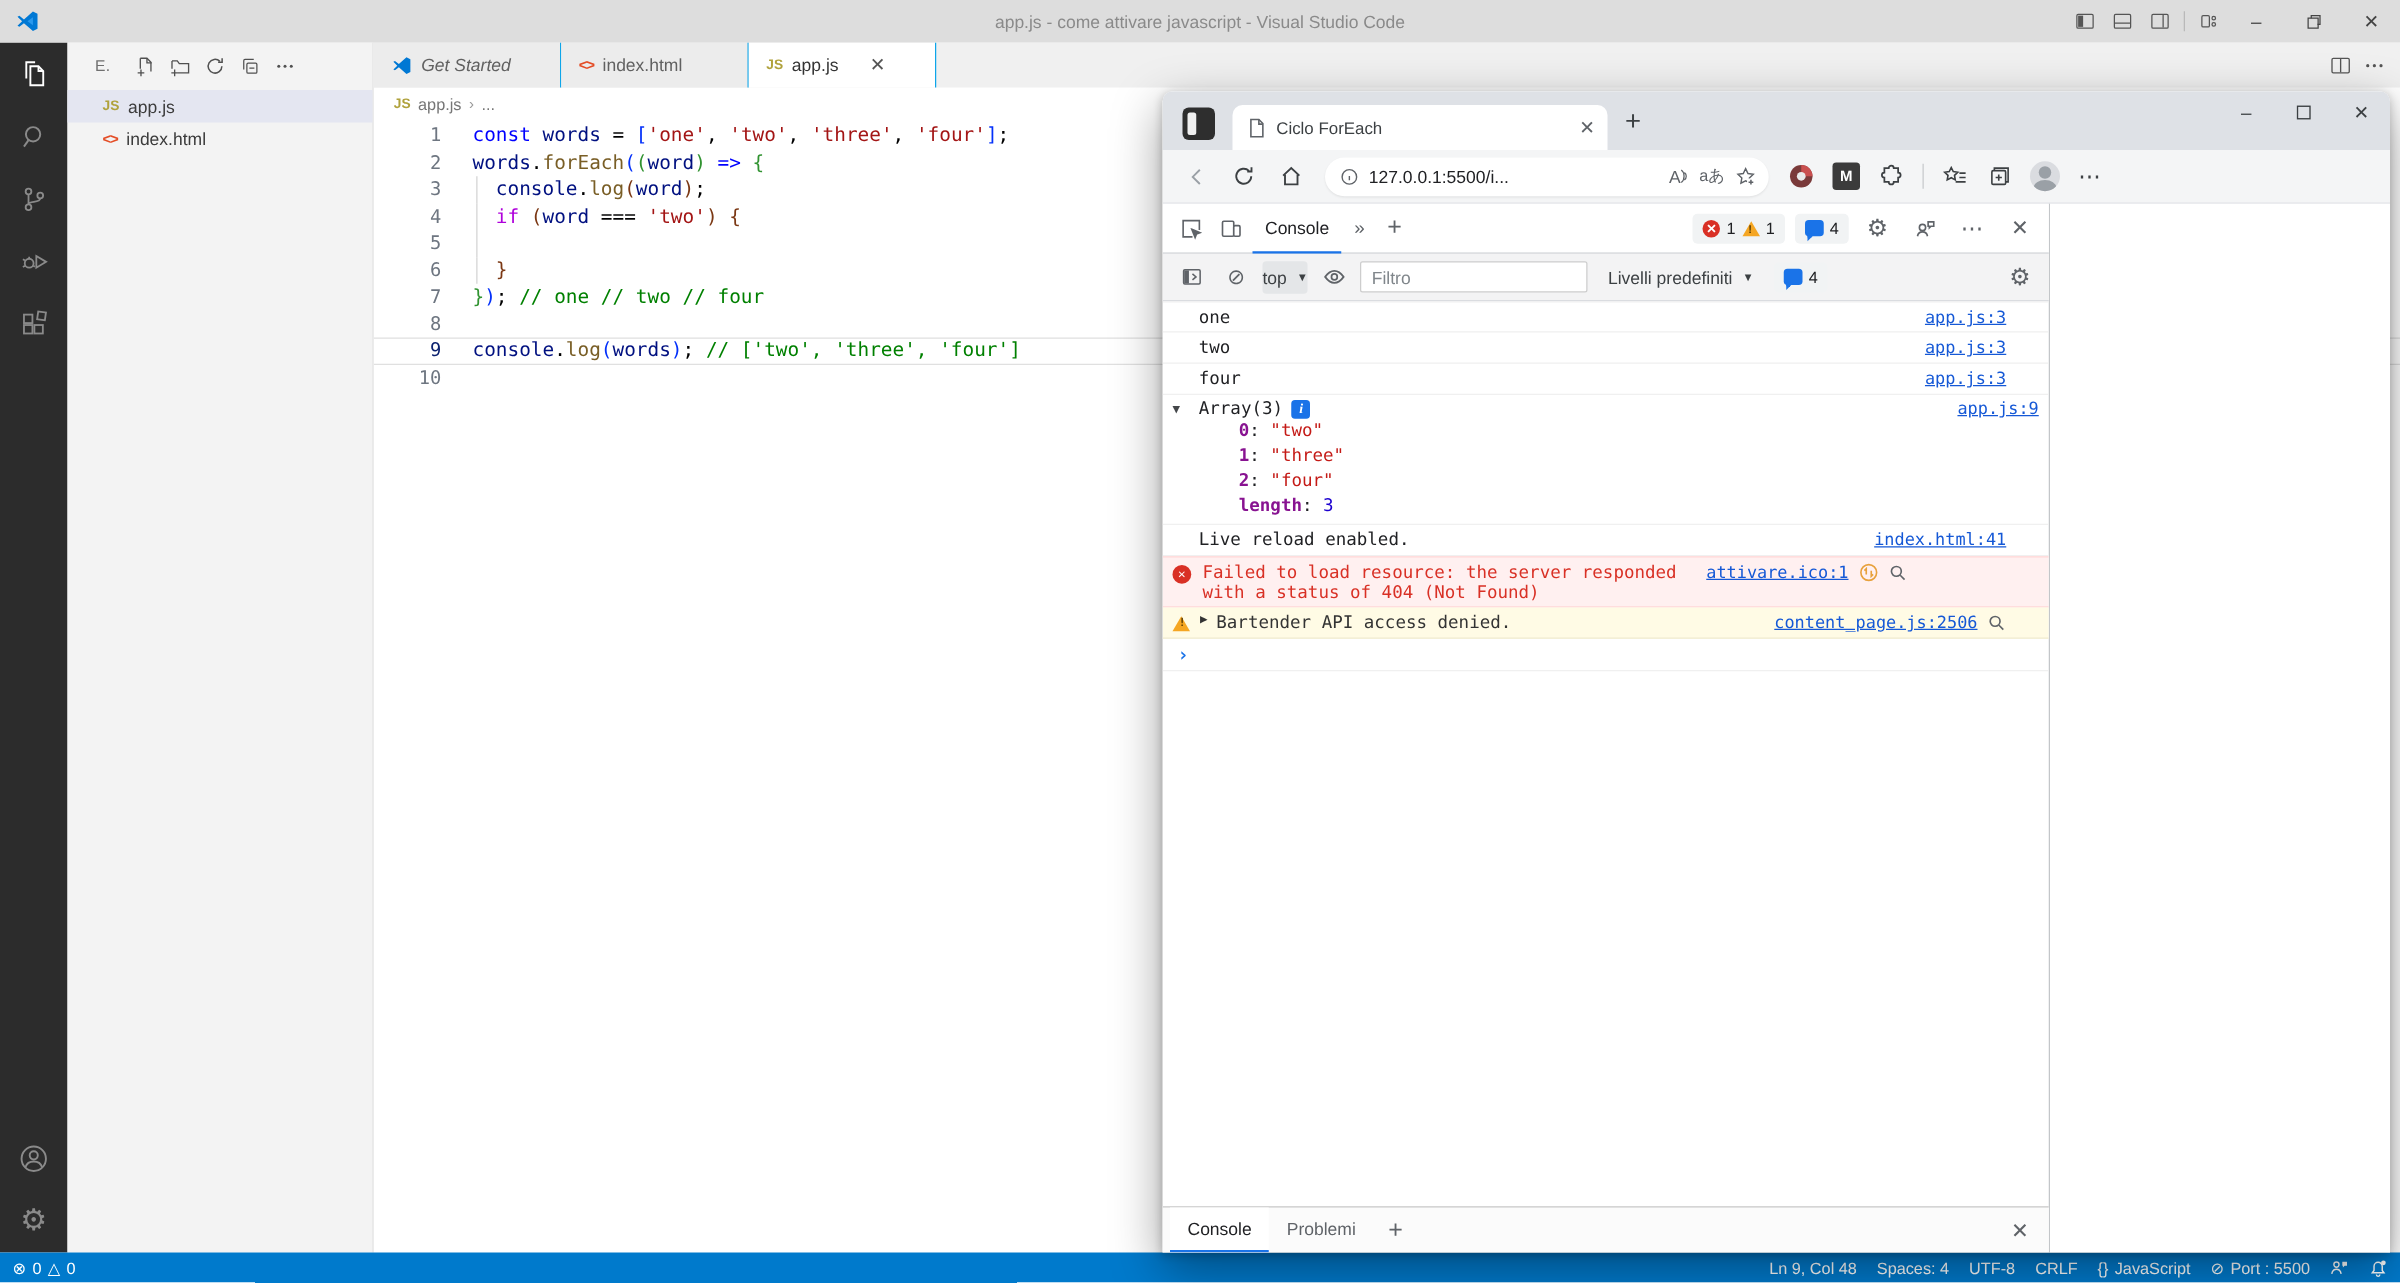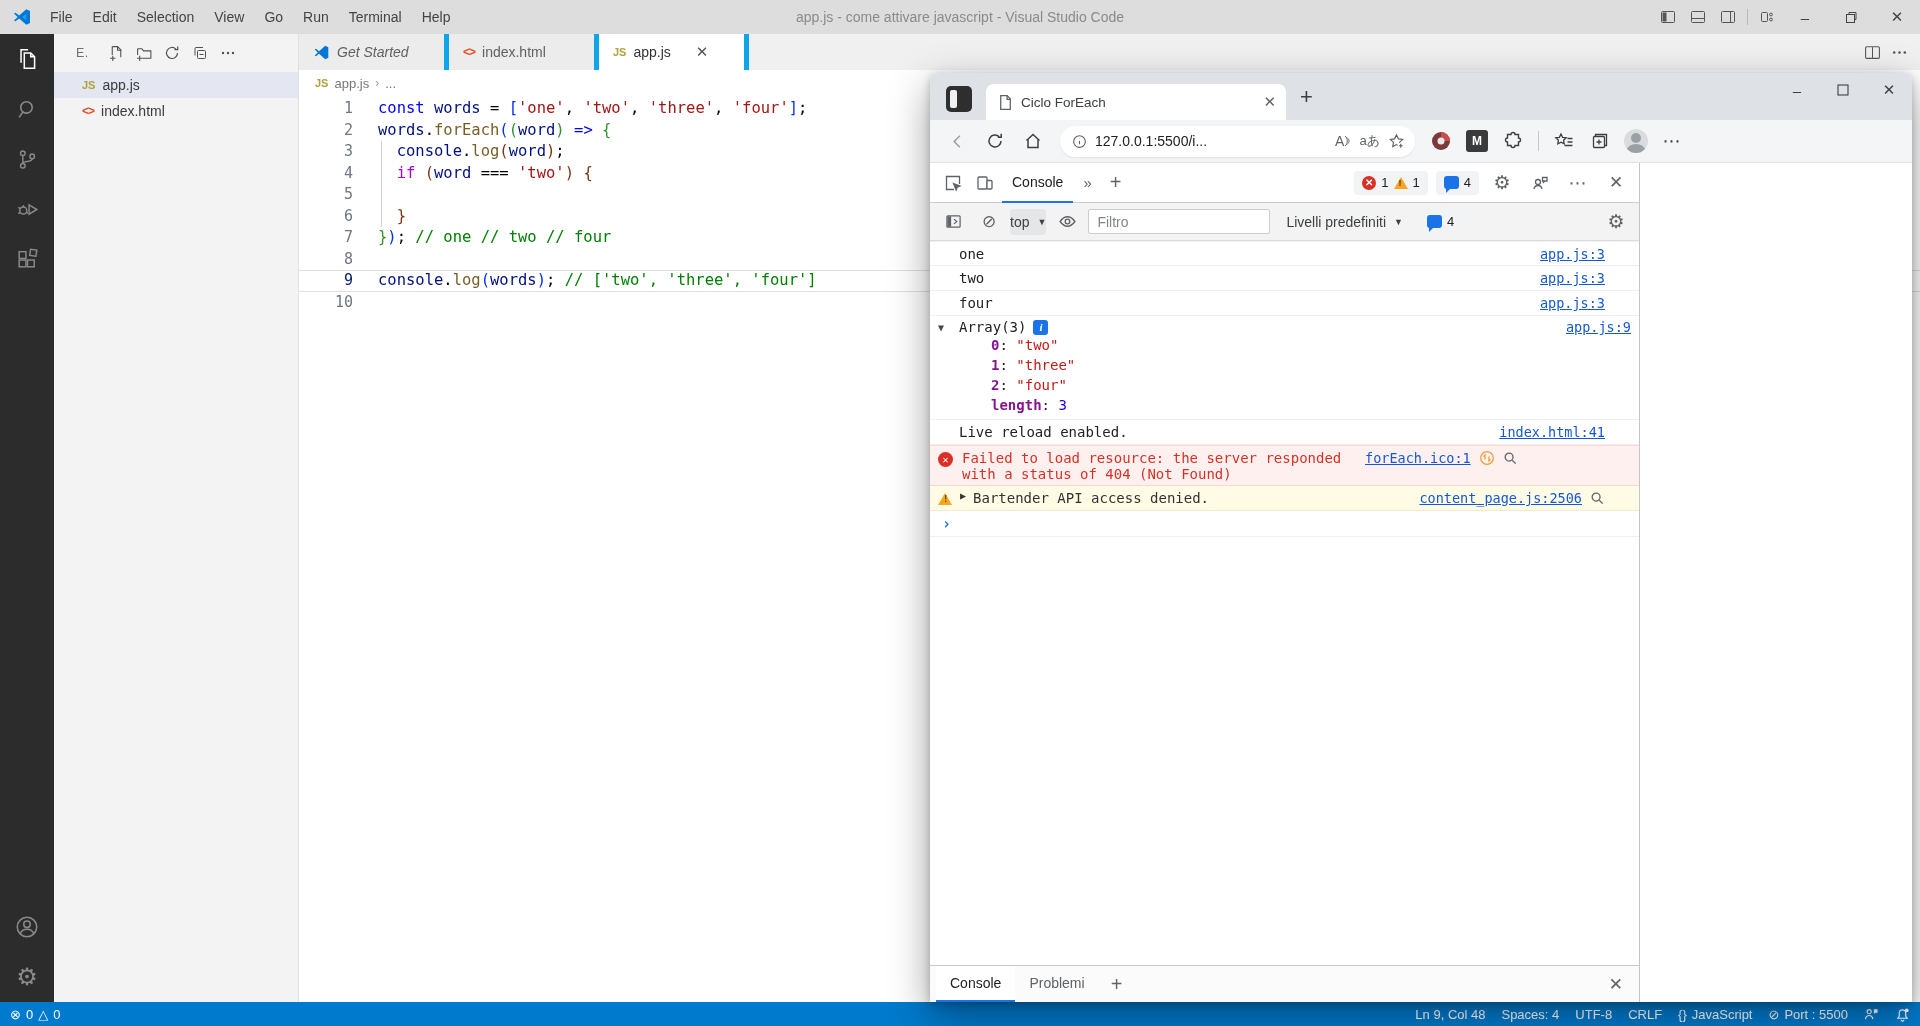--- a/index.html
+++ b/index.html
@@ -30,21 +30,21 @@
   .sb-header { height:38px; display:flex; align-items:center; padding:0 10px 0 22px; }
   .sb-header-label { font-size:12.5px; color:#6f6f6f; letter-spacing:.3px; margin-right:14px; }
   .sb-act { width:28px; height:24px; display:flex; align-items:center; justify-content:center; color:#505050; }
   .file-item { height:26px; display:flex; align-items:center; padding-left:28px; gap:7px; cursor:default; }
   .file-item.selected { background:#e4e6f1; }
   .js-badge { font-size:11px; font-weight:700; color:#b0a23c; font-family:"Liberation Sans",sans-serif; }
   .html-glyph { font-size:12px; font-weight:700; color:#e44d26; letter-spacing:-1px; }
 
   .editor { flex:1; display:flex; flex-direction:column; background:#ffffff; min-width:0; }
   .tabbar { height:36px; background:#f0f0f0; display:flex; align-items:stretch; flex:none; }
-  .ed-tab { display:flex; align-items:center; gap:7px; padding:0 14px; font-size:14px; color:#616161; border-right:5px solid #0ea5e9; background:#ececec; min-width:150px; }
+  .ed-tab { display:flex; align-items:center; gap:7px; padding:0 14px; font-size:14px; color:#616161; border-right:1px solid #0ea5e9; background:#ececec; min-width:150px; }
   .ed-tab.preview .tab-label { font-style:italic; }
   .ed-tab.active { background:#ffffff; color:#333; }
   .tab-close { margin-left:18px; color:#555; font-size:15px; }
   .tabbar-actions { margin-left:auto; display:flex; align-items:center; gap:10px; padding:0 12px; color:#555; }
   .breadcrumb { height:26px; display:flex; align-items:center; gap:6px; padding-left:16px; font-size:13px; color:#767676; flex:none; }
   .bc-sep { color:#9a9a9a; font-size:12px; }
 
   .code-area { flex:1; position:relative; font-family:"DejaVu Sans Mono", monospace; font-size:15.5px; line-height:21.5px; padding-top:2px; overflow:hidden; }
   .code-line { display:flex; position:relative; height:21.5px; }
   .code-line .ln { width:54px; text-align:right; color:#6e7681; flex:none; font-size:15px; }
@@ -154,30 +154,20 @@
 <body>
 
 <div class="screen">
 
   <div class="vscode">
     <div class="titlebar">
       <svg class="vsc-logo" viewBox="0 0 24 24">
           <path fill="#0078d4" d="M17.2 2.6 8.6 10.2 4.2 6.8 2.4 7.7l4.4 4.3-4.4 4.3 1.8.9 4.4-3.4 8.6 7.6 4.4-2.1V4.7z"></path>
           <path fill="#2f9cf0" d="M17.2 8.1v7.8L12 12z" opacity=".9"></path>
         </svg>
-      <nav class="menubar" id="menubar">
-          <span class="menu-item">File</span>
-          <span class="menu-item">Edit</span>
-          <span class="menu-item">Selection</span>
-          <span class="menu-item">View</span>
-          <span class="menu-item">Go</span>
-          <span class="menu-item">Run</span>
-          <span class="menu-item">Terminal</span>
-          <span class="menu-item">Help</span>
-        </nav>
       <div class="win-title">app.js - come attivare javascript - Visual Studio Code</div>
       <div class="titlebar-right">
         <span class="tb-ic">
             <svg width="16" height="16" viewBox="0 0 16 16">
               <rect x="1.5" y="2.5" width="13" height="11" rx="1" fill="none" stroke="#555"></rect>
               <rect x="2.5" y="3.5" width="4" height="9" fill="#555"></rect>
             </svg>
           </span>
         <span class="tb-ic">
             <svg width="16" height="16" viewBox="0 0 16 16">
@@ -649,21 +639,21 @@
             <div class="crow">
               <span class="cmsg">Live reload enabled.</span>
               <span class="clink-zone">
                 <a class="clink" href="#">index.html:41</a>
               </span>
             </div>
             <div class="crow error">
               <span class="err-icon">✕</span>
               <span class="cmsg">Failed to load resource: the server responded with a status of 404 (Not Found)</span>
               <span class="clink-zone">
-                <a class="clink" href="#">forEach.ico:1</a>
+                <a class="clink" href="#">attivare.ico:1</a>
                 <svg width="16" height="16" viewBox="0 0 16 16" fill="none" stroke="#e8a13c" stroke-width="1.3">
                   <circle cx="8" cy="8" r="6.3"></circle>
                   <path d="M6 9.5V5l-1.5 1.5M10 6.5V11l1.5-1.5"></path>
                 </svg>
                 <svg width="15" height="15" viewBox="0 0 16 16" fill="none" stroke="#5f6368" stroke-width="1.4">
                   <circle cx="6.5" cy="6.5" r="4.2"></circle>
                   <path d="m9.8 9.8 3.7 3.7"></path>
                 </svg>
               </span>
             </div>

